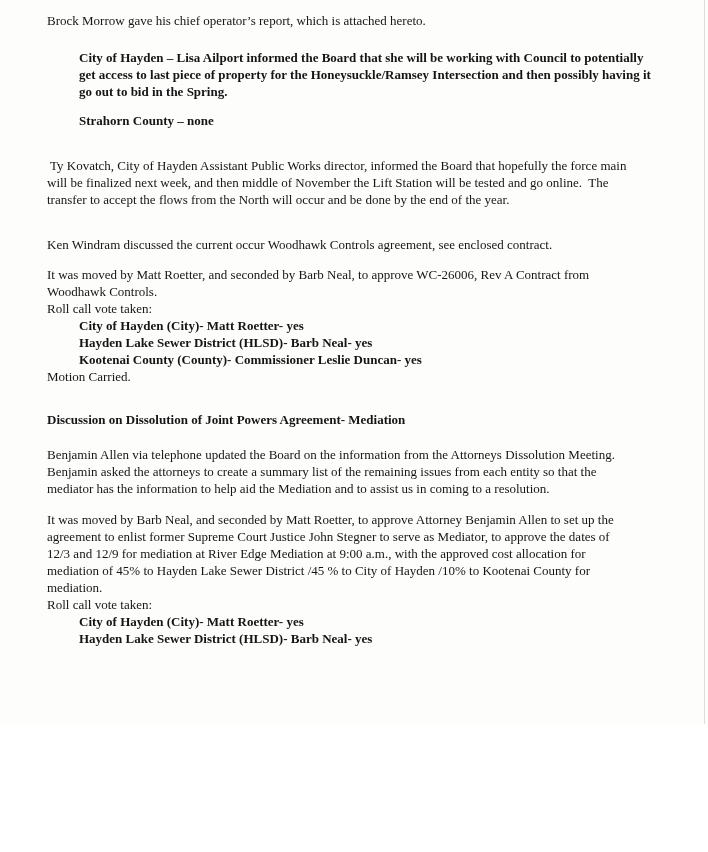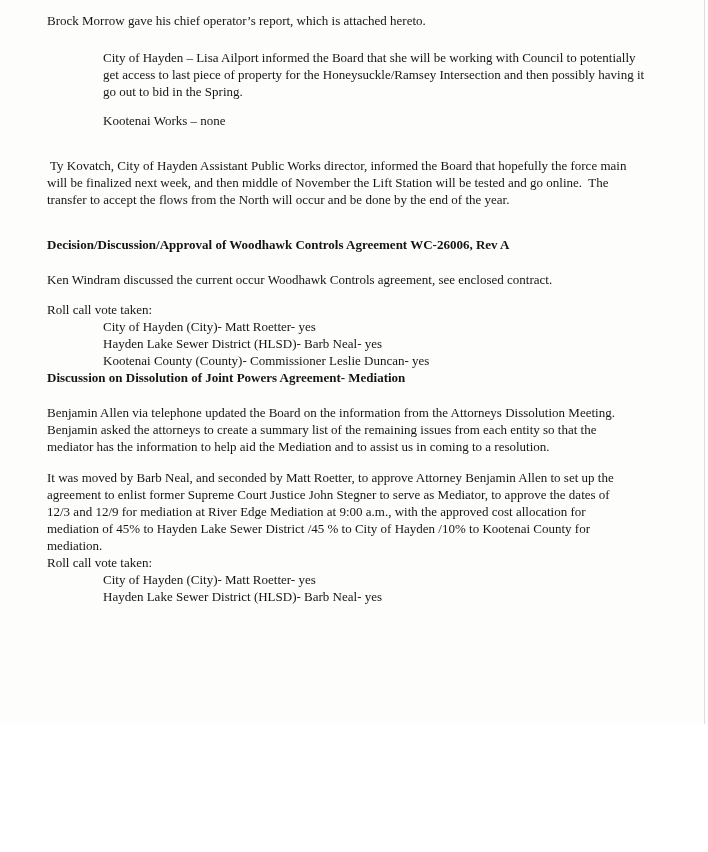--- a/index.html
+++ b/index.html
@@ -22,21 +22,21 @@
     background: #c9c9c9;
     opacity: 0.6;
   }
   .doc {
     padding: 12px 38px 0 47px;
     font-size: 13px;
     line-height: 17px;
   }
   .para { white-space: pre; }
   .heading { font-weight: bold; white-space: pre; }
-  .indent { margin-left: 56px; }
+  .indent { margin-left: 32px; font-weight: bold; }
   .mb20 { margin-bottom: 20px; }
   .mb21 { margin-bottom: 21px; }
   .mb12 { margin-bottom: 12px; }
   .mb13 { margin-bottom: 13px; }
   .mb14 { margin-bottom: 14px; }
   .mb18 { margin-bottom: 18px; }
   .mb26 { margin-bottom: 26px; }
   .mb28 { margin-bottom: 28px; }
   .page-number {
     position: absolute;
@@ -55,38 +55,40 @@
   <div class="doc">
 
     <div class="para mb20">Brock Morrow gave his chief operator’s report, which is attached hereto.</div>
 
 
     <div class="para indent mb12">City of Hayden – Lisa Ailport informed the Board that she will be working with Council to potentially
 get access to last piece of property for the Honeysuckle/Ramsey Intersection and then possibly having it
 go out to bid in the Spring.</div>
 
 
-    <div class="para indent mb28">Kootenai Works – none</div>
+    <div class="para indent mb28">Strahorn County – none</div>
 
 
     <div class="para mb28"> Ty Kovatch, City of Hayden Assistant Public Works director, informed the Board that hopefully the force main
 will be finalized next week, and then middle of November the Lift Station will be tested and go online.  The
 transfer to accept the flows from the North will occur and be done by the end of the year.</div>
 
-    <div class="heading mb18">Decision/Discussion/Approval of Woodhawk Controls Agreement WC-26006, Rev A</div>
 
     <div class="para mb13">Ken Windram discussed the current occur Woodhawk Controls agreement, see enclosed contract.</div>
 
+    <div class="para">It was moved by Matt Roetter, and seconded by Barb Neal, to approve WC-26006, Rev A Contract from
+Woodhawk Controls.</div>
 
     <div class="para">Roll call vote taken:</div>
 
     <div class="para indent">City of Hayden (City)- Matt Roetter- yes</div>
     <div class="para indent">Hayden Lake Sewer District (HLSD)- Barb Neal- yes</div>
     <div class="para indent">Kootenai County (County)- Commissioner Leslie Duncan- yes</div>
 
+    <div class="para mb26">Motion Carried.</div>
 
     <div class="heading mb18">Discussion on Dissolution of Joint Powers Agreement- Mediation</div>
 
     <div class="para mb14">Benjamin Allen via telephone updated the Board on the information from the Attorneys Dissolution Meeting.
 Benjamin asked the attorneys to create a summary list of the remaining issues from each entity so that the
 mediator has the information to help aid the Mediation and to assist us in coming to a resolution.</div>
 
     <div class="para">It was moved by Barb Neal, and seconded by Matt Roetter, to approve Attorney Benjamin Allen to set up the
 agreement to enlist former Supreme Court Justice John Stegner to serve as Mediator, to approve the dates of
 12/3 and 12/9 for mediation at River Edge Mediation at 9:00 a.m., with the approved cost allocation for

